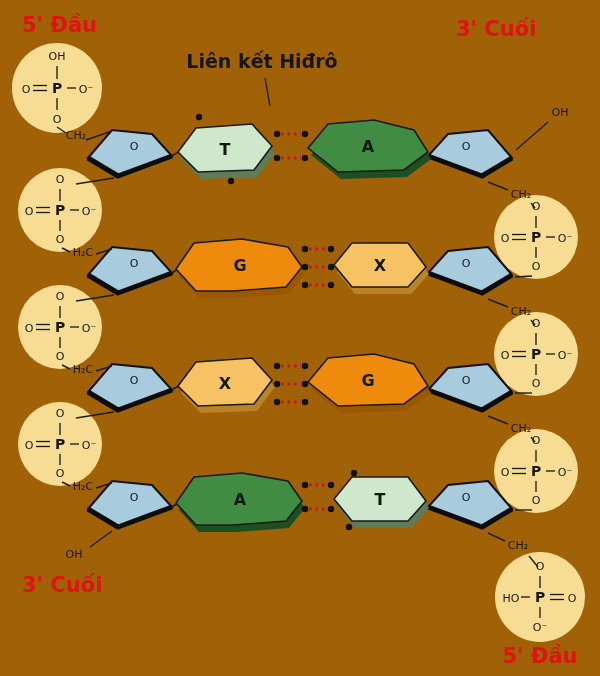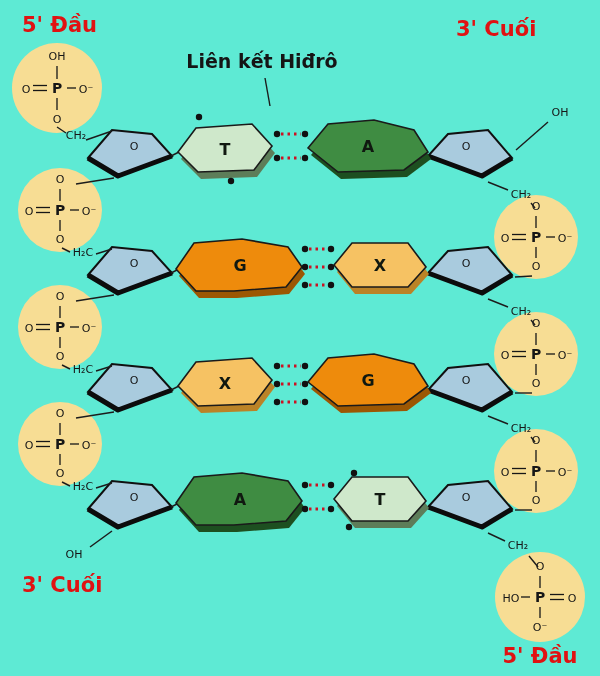--- a/index.html
+++ b/index.html
@@ -1,16 +1,16 @@
 <!DOCTYPE html>
 <html><head>
 <meta charset="utf-8">
 <style>
   html,body{margin:0;padding:0;background:#ffffff;}
-  .stage{width:600px;height:676px;position:relative;background:#5eead4;overflow:hidden;}
+  .stage{width:600px;height:676px;position:relative;background:#a16207;overflow:hidden;}
   svg text{font-family:"DejaVu Sans",sans-serif;}
   .chem{font-size:11px;text-anchor:middle;fill:#161616;}
   .pP{font-size:14px;font-weight:bold;text-anchor:middle;fill:#161616;}
   .baseletter{font-size:16px;font-weight:bold;text-anchor:middle;fill:#101810;}
   .corner{font-size:21px;font-weight:bold;}
   .title{font-size:19px;font-weight:bold;text-anchor:middle;fill:#151515;}
   .skel{stroke:#1c1c1c;stroke-width:1.4;}
   .thin{stroke:#161616;stroke-width:1.3;}
   polygon.face{stroke:#1a1a1a;stroke-width:1.6;}
   polygon.extrude{stroke:none;}

